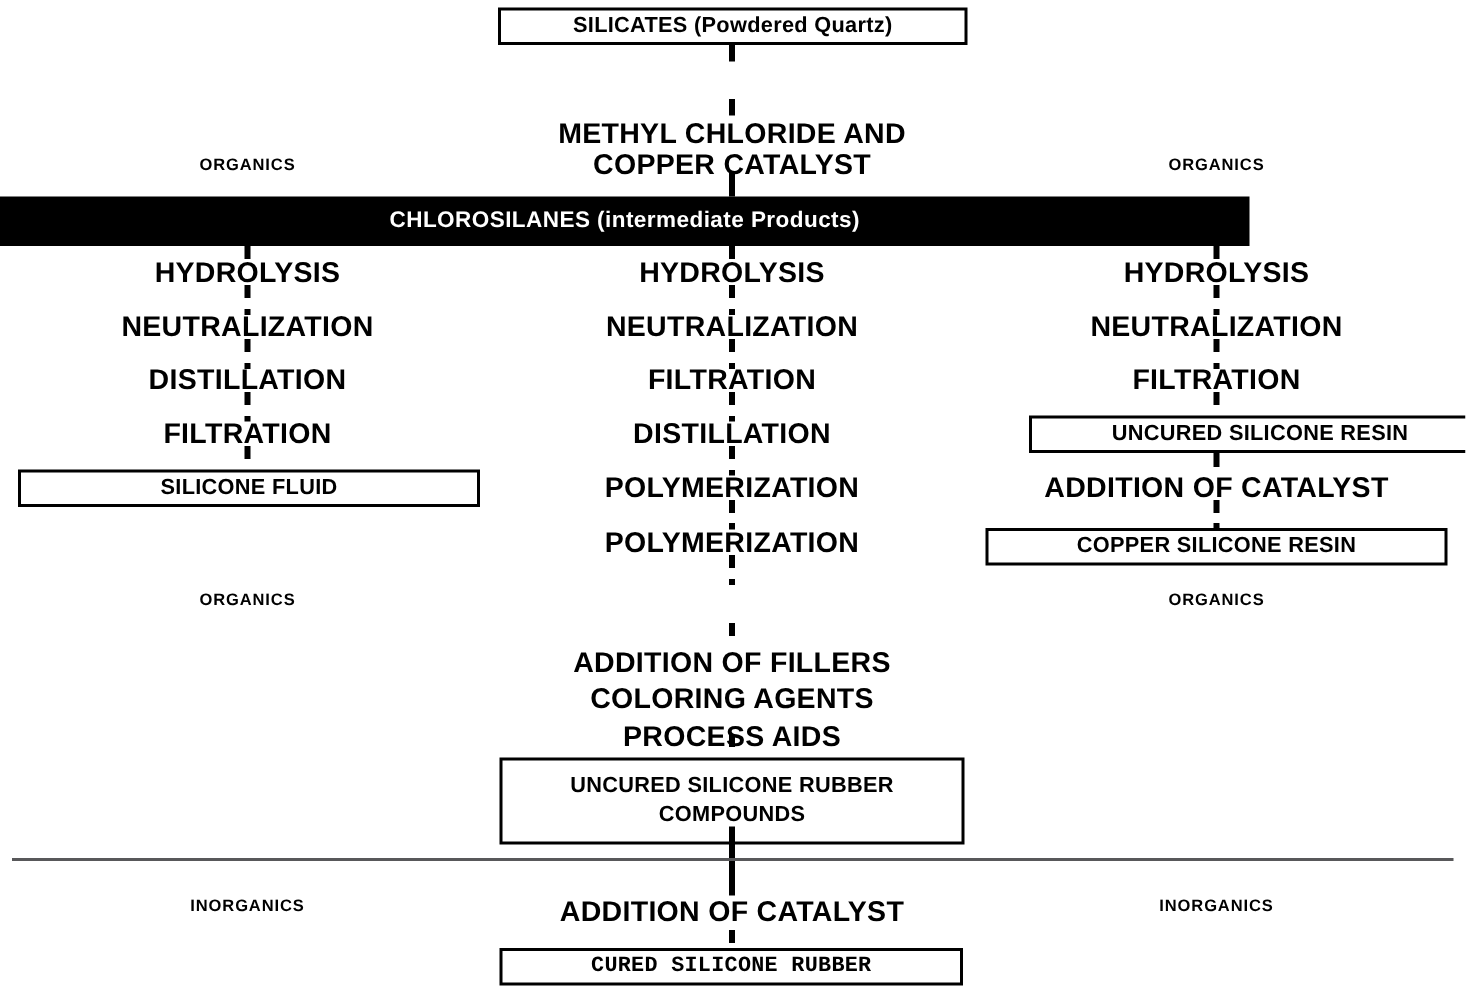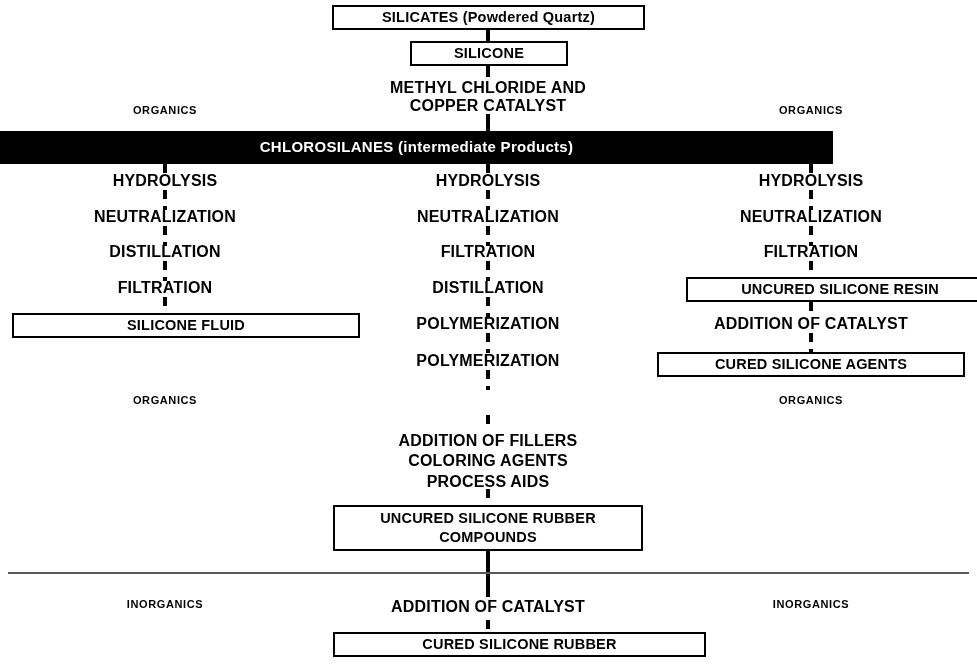--- a/index.html
+++ b/index.html
@@ -27,21 +27,21 @@
     text-align: center;
     color: #000000;
     font-weight: bold;
     letter-spacing: 0.2px;
     line-height: 1.12;
     white-space: pre-line;
   }
 
   
   .step {
-    font-size: 16px;
+    font-size: 19px;
   }
 
   
   .label {
     font-size: 11px;
     letter-spacing: 0.6px;
   }
 
   
   .box {
@@ -94,23 +94,20 @@
 <body>
 
 <div id="diagram">
 
   <div class="node box" style="left:332px; top:5px; width:313px; height:25px;">
     <span class="box-text">SILICATES (Powdered Quartz)</span>
   </div>
 
   <div class="connector solid" style="left:486px; top:30px; height:11px;"></div>
 
-  <div class="node box" style="left:410px; top:41px; width:158px; height:25px;">
-    <span class="box-text">SILICONE</span>
-  </div>
 
   <div class="connector solid" style="left:486px; top:66px; height:11px;"></div>
 
   <div class="node step" style="left:338px; top:79px; width:300px;">METHYL CHLORIDE AND
 COPPER CATALYST</div>
 
   <div class="connector solid" style="left:486px; top:114px; height:17px;"></div>
 
   <div class="node label" style="left:65px; top:104px; width:200px;">ORGANICS</div>
 
@@ -131,21 +128,21 @@
   <div class="connector" style="left:163px; top:226px; height:20px;"></div>
 
   <div class="node step" style="left:45px; top:243px; width:240px;">DISTILLATION</div>
 
   <div class="connector" style="left:163px; top:261px; height:20px;"></div>
 
   <div class="node step" style="left:45px; top:279px; width:240px;">FILTRATION</div>
 
   <div class="connector" style="left:163px; top:297px; height:16px;"></div>
 
-  <div class="node box" style="left:12px; top:313px; width:348px; height:25px;">
+  <div class="node box" style="left:12px; top:313px; width:308px; height:25px;">
     <span class="box-text">SILICONE FLUID</span>
   </div>
 
   <div class="node label" style="left:65px; top:394px; width:200px;">ORGANICS</div>
 
   <div class="connector" style="left:486px; top:164px; height:12px;"></div>
 
   <div class="node step" style="left:368px; top:172px; width:240px;">HYDROLYSIS</div>
 
   <div class="connector" style="left:486px; top:190px; height:20px;"></div>
@@ -172,32 +169,32 @@
 
 
   <div class="connector" style="left:486px; top:415px; height:15px;"></div>
 
   <div class="node step" style="left:368px; top:431px; width:240px; line-height:1.28;">ADDITION OF FILLERS
 COLORING AGENTS
 PROCESS AIDS</div>
 
   <div class="connector" style="left:486px; top:489px; height:16px;"></div>
 
-  <div class="node box" style="left:333px; top:505px; width:310px; height:46px; line-height:1.28;">
+  <div class="node box" style="left:333px; top:505px; width:310px; height:58px; line-height:1.28;">
     <span class="box-text">UNCURED SILICONE RUBBER
 COMPOUNDS</span>
   </div>
 
   <div class="connector solid" style="left:486px; top:551px; height:46px;"></div>
 
   <div class="node step" style="left:368px; top:598px; width:240px;">ADDITION OF CATALYST</div>
 
   <div class="connector" style="left:486px; top:620px; height:12px;"></div>
 
-  <div class="node box" style="left:333px; top:632px; width:373px; height:25px;">
+  <div class="node box" style="left:333px; top:632px; width:309px; height:25px;font-family:Liberation Mono, monospace;">
     <span class="box-text">CURED SILICONE RUBBER</span>
   </div>
 
   <div class="connector" style="left:809px; top:164px; height:12px;"></div>
 
   <div class="node step" style="left:691px; top:172px; width:240px;">HYDROLYSIS</div>
 
   <div class="connector" style="left:809px; top:190px; height:20px;"></div>
 
   <div class="node step" style="left:691px; top:208px; width:240px;">NEUTRALIZATION</div>
@@ -212,21 +209,21 @@
     <span class="box-text">UNCURED SILICONE RESIN</span>
   </div>
 
   <div class="connector" style="left:809px; top:302px; height:13px;"></div>
 
   <div class="node step" style="left:691px; top:315px; width:240px;">ADDITION OF CATALYST</div>
 
   <div class="connector" style="left:809px; top:333px; height:19px;"></div>
 
   <div class="node box" style="left:657px; top:352px; width:308px; height:25px;">
-    <span class="box-text">CURED SILICONE AGENTS</span>
+    <span class="box-text">COPPER SILICONE RESIN</span>
   </div>
 
   <div class="node label" style="left:711px; top:394px; width:200px;">ORGANICS</div>
 
   <div class="hrule" style="left:8px; top:572px; width:961px;"></div>
 
   <div class="node label" style="left:65px; top:598px; width:200px;">INORGANICS</div>
 
   <div class="node label" style="left:711px; top:598px; width:200px;">INORGANICS</div>
 

